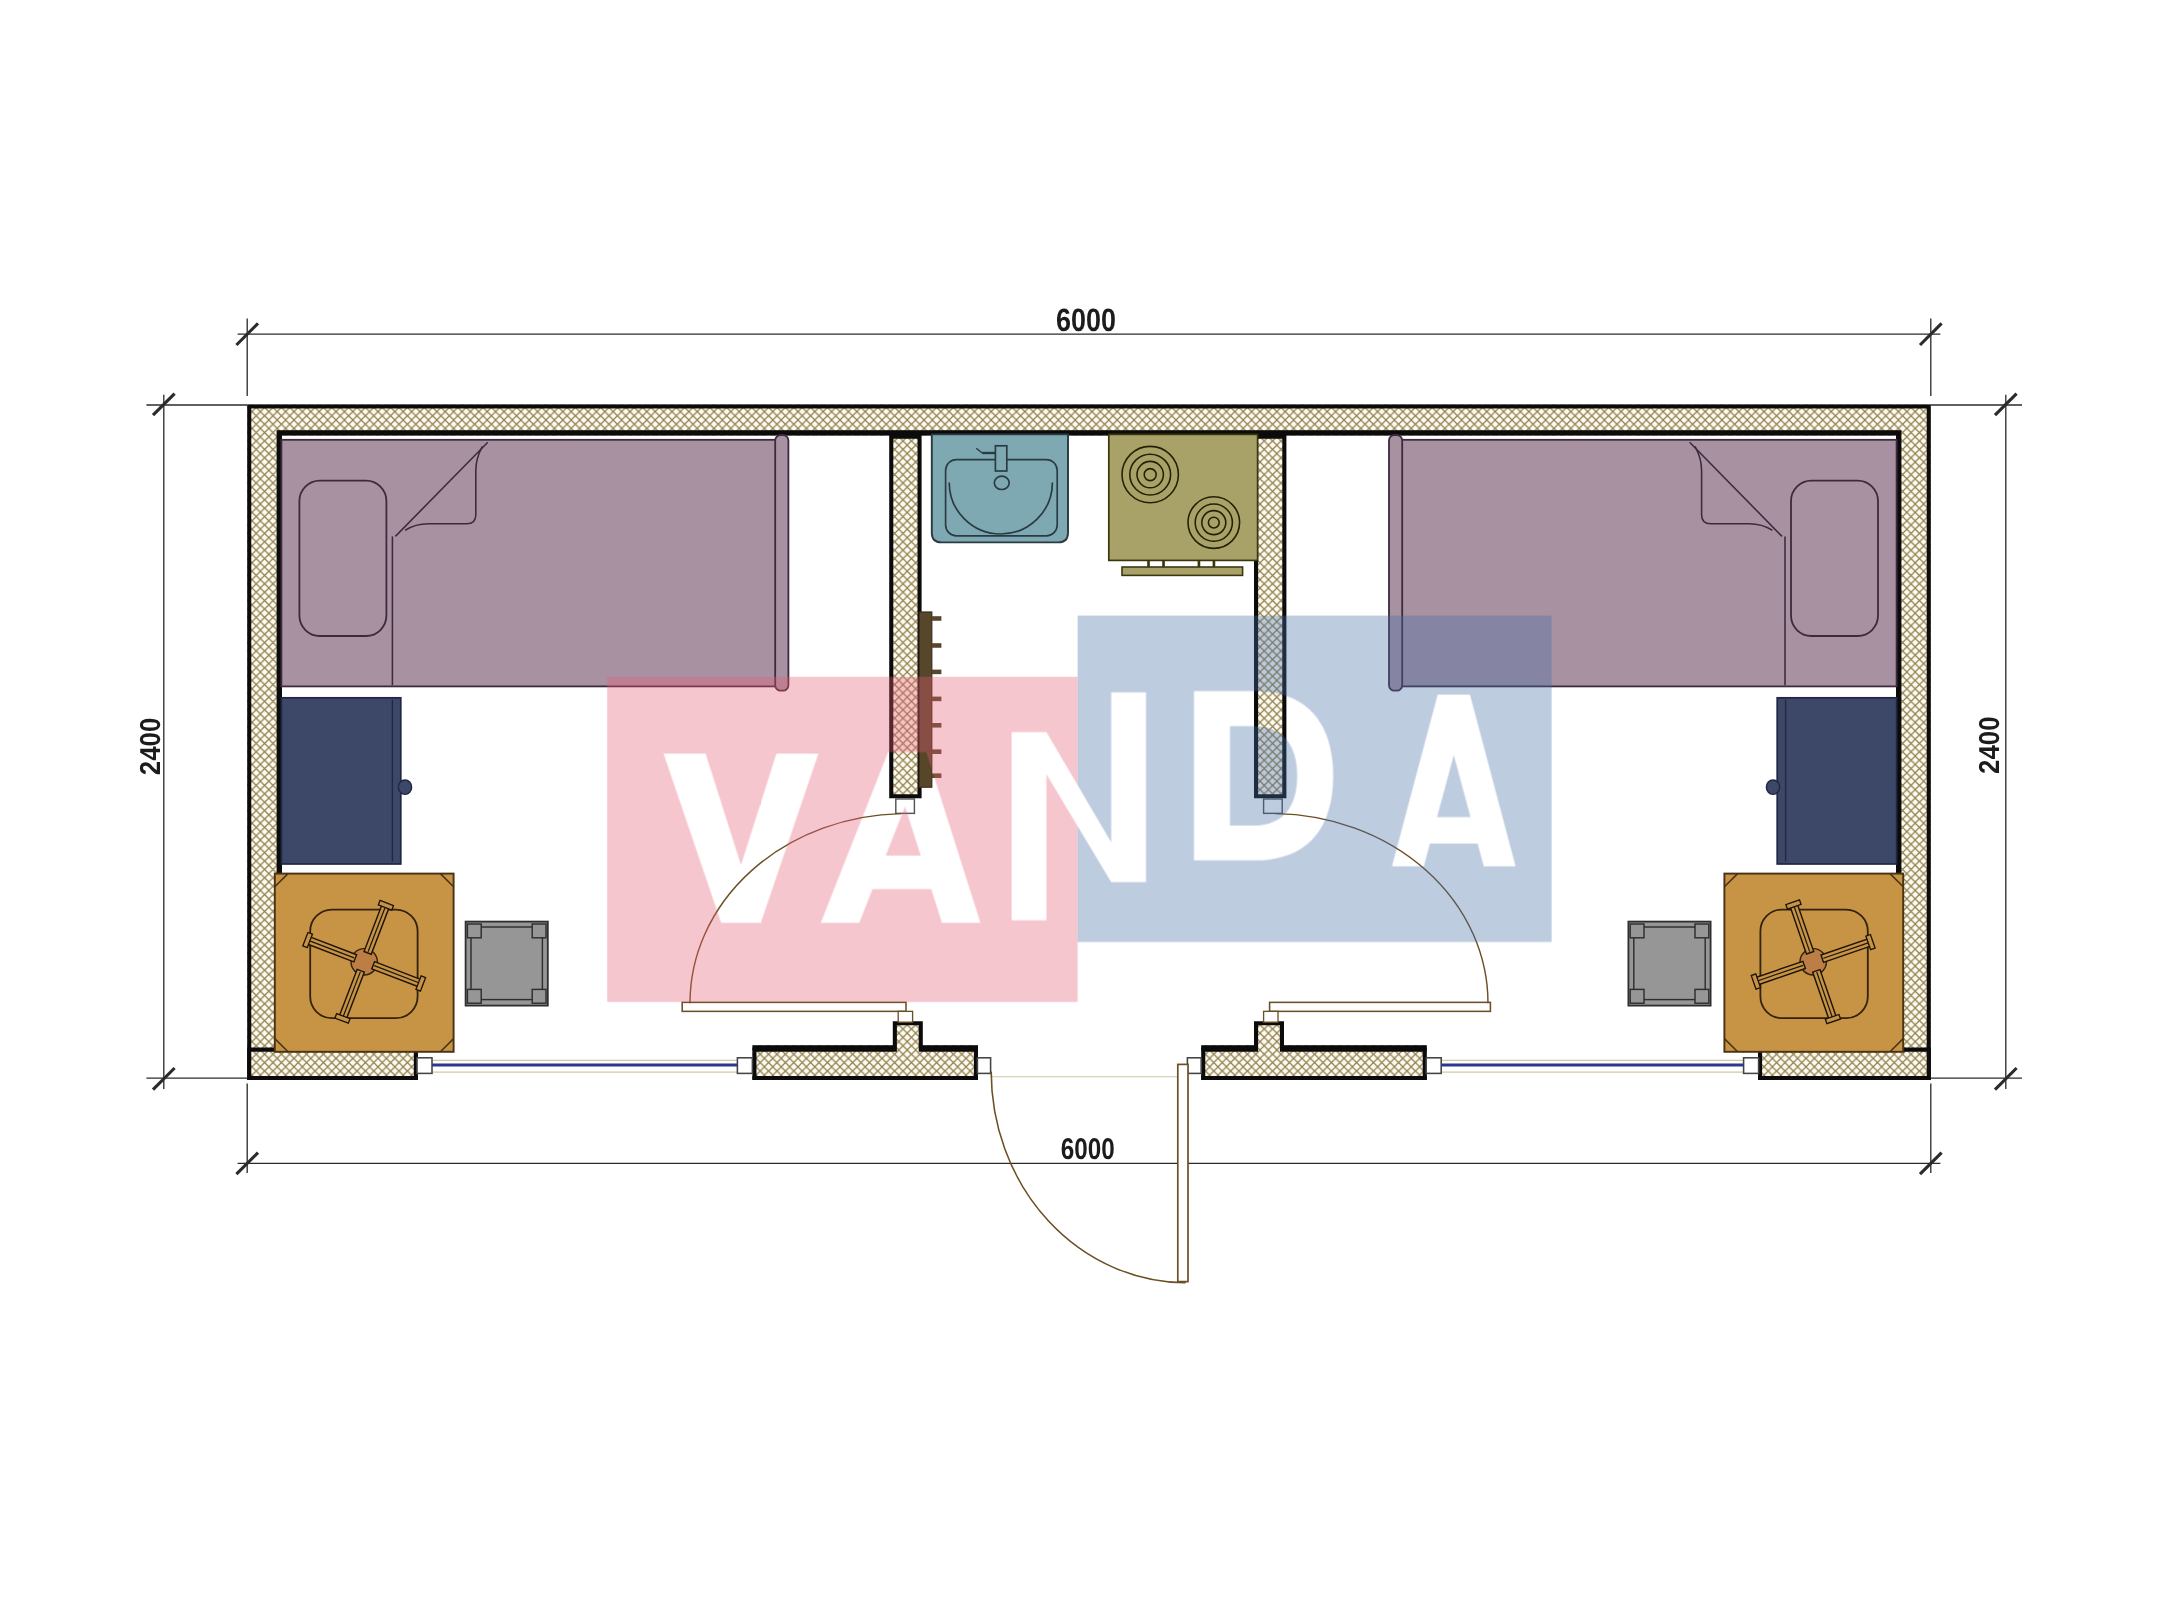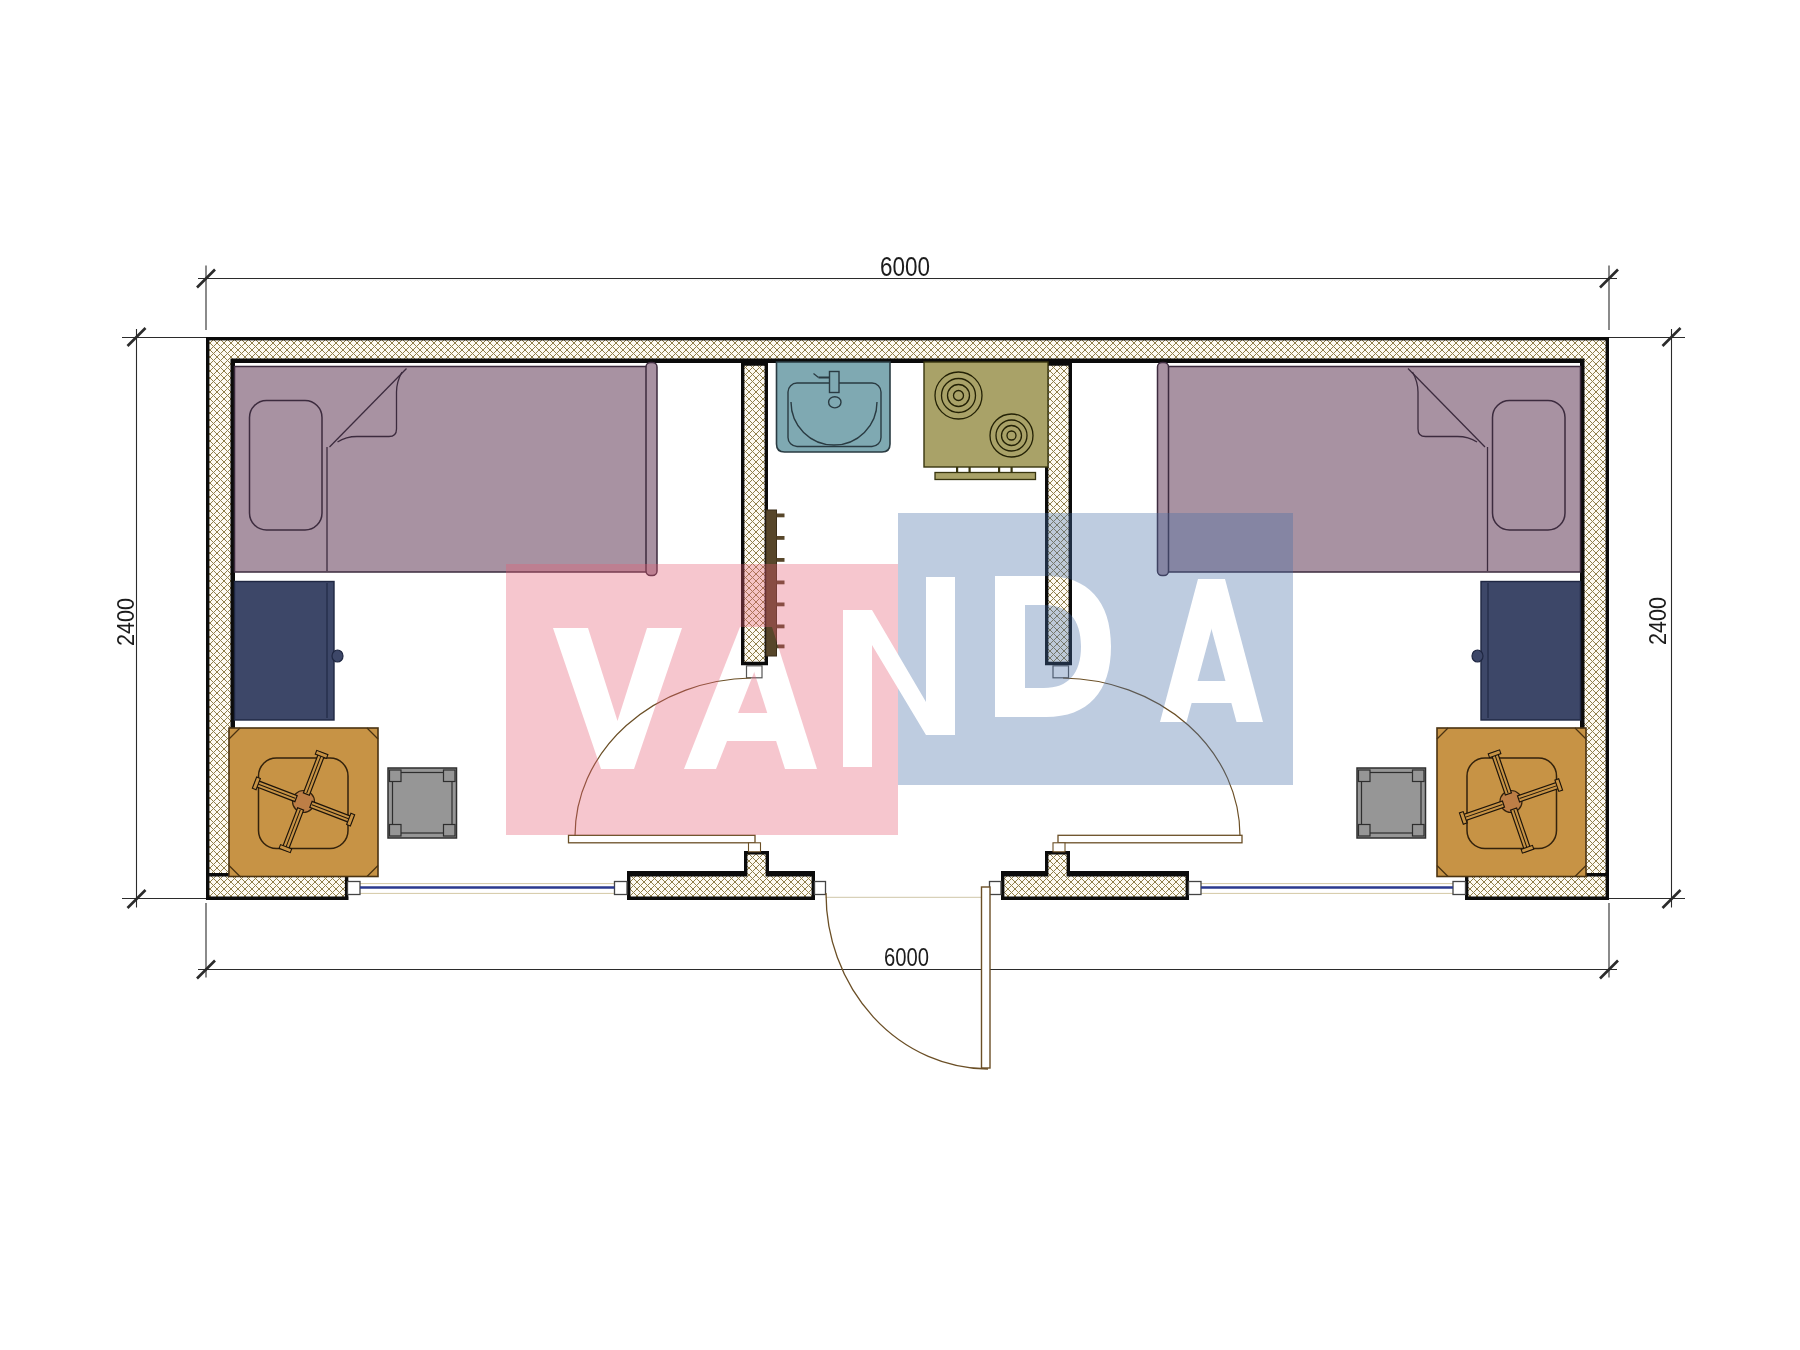--- a/index.html
+++ b/index.html
@@ -1,17 +1,17 @@
 <!DOCTYPE html>
 <html><head>
 <meta charset="utf-8">
 <style>
   html,body{margin:0;padding:0;background:#ffffff;}
   .page{position:relative;width:1800px;height:1350px;background:#ffffff;overflow:hidden;
-        font-family:"Liberation Sans", sans-serif;}
+        font-family:"Liberation Sans", sans-serif;font-weight:bold;}
   svg{position:absolute;left:0;top:0;}
 </style>
 </head>
 <body>
 <div class="page">
 <svg width="1800" height="1350" viewBox="0 0 1800 1350">
 <defs>
   <pattern id="hatch" width="7" height="7" patternUnits="userSpaceOnUse">
     <rect width="7" height="7" fill="#fdfaf2"></rect>
     <path d="M-1,-1 L8,8 M-1,8 L8,-1" stroke="#8f7e4a" stroke-width="1.0" fill="none"></path>

